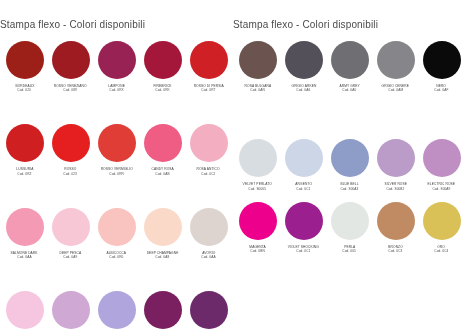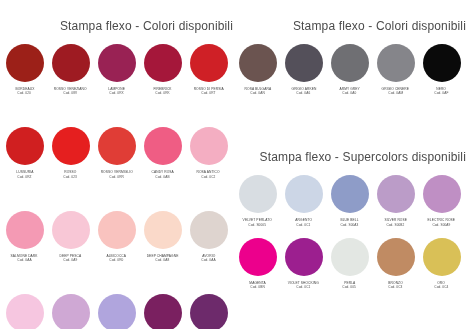--- a/index.html
+++ b/index.html
@@ -20,22 +20,22 @@
     display: flex;
   }
 
   .column {
     position: relative;
   }
   .column-left  { width: 233px; }
   .column-right { width: 233px; }
 
   .section-title {
-    text-align: right;
-    font-size: 12px;
+    text-align: left;
+    font-size: 10px;
     color: #4b4b4b;
     letter-spacing: 0.15px;
     font-weight: 400;
     white-space: nowrap;
   }
 
   .swatch-row {
     display: flex;
     justify-content: center;
     align-items: flex-start;
@@ -223,21 +223,20 @@
         </div>
         <div class="swatch-cell">
           <span class="swatch-dot" style="background: rgb(10, 10, 10);"></span>
           <div class="swatch-name">NERO</div>
           <div class="swatch-code">Cod. 0AF</div>
         </div>
       </div>
 
     <div class="right-gap"></div>
 
-    <div class="section-title">Stampa flexo - Supercolors disponibili</div>
     <div class="swatch-row">
         <div class="swatch-cell">
           <span class="swatch-dot" style="background: rgb(216, 221, 226);"></span>
           <div class="swatch-name">VELVET PERLATO</div>
           <div class="swatch-code">Cod. S0005</div>
         </div>
         <div class="swatch-cell">
           <span class="swatch-dot" style="background: rgb(204, 214, 230);"></span>
           <div class="swatch-name">ARGENTO</div>
           <div class="swatch-code">Cod. 0C1</div>

